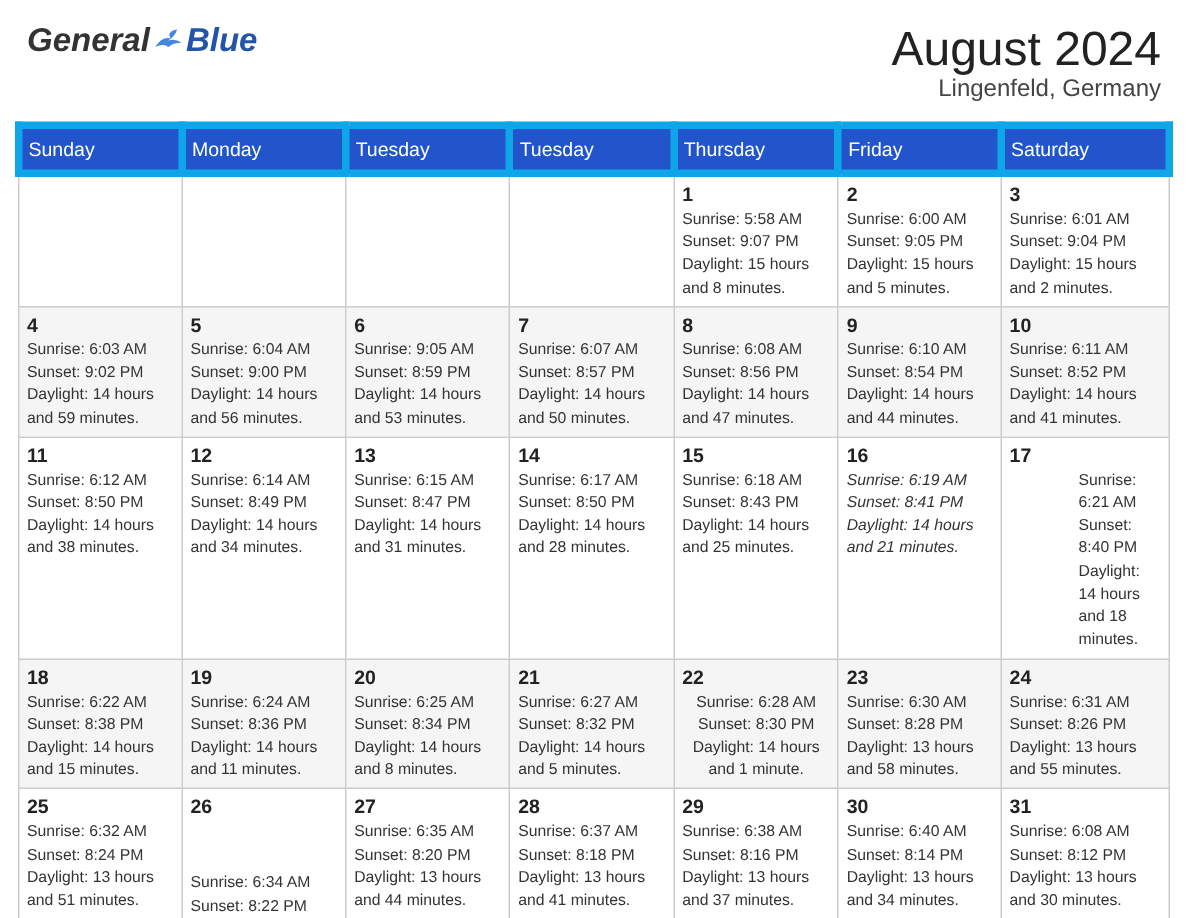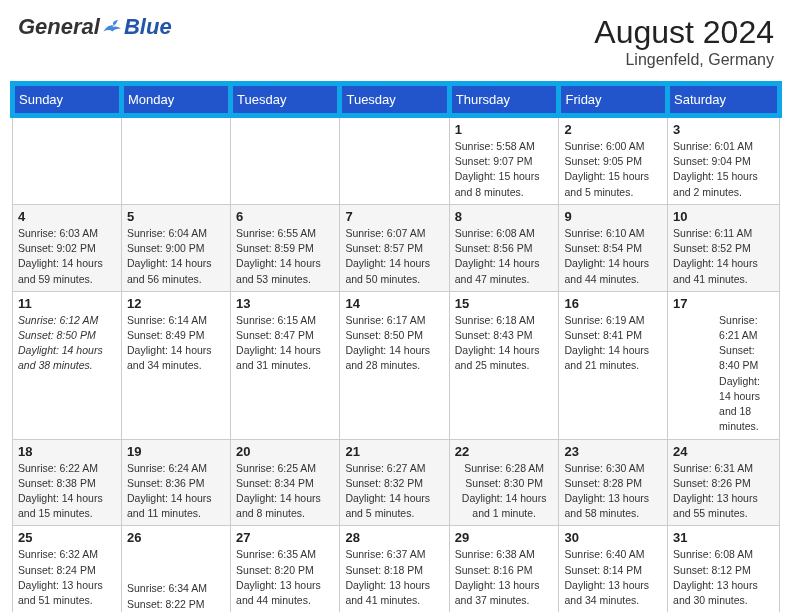--- a/index.html
+++ b/index.html
@@ -160,21 +160,21 @@
         </td>
         <td>
           <div class="day-number">5</div>
           <div class="day-info" style="white-space: pre-line;">Sunrise: 6:04 AM
 Sunset: 9:00 PM
 Daylight: 14 hours
 and 56 minutes.</div>
         </td>
         <td>
           <div class="day-number">6</div>
-          <div class="day-info" style="white-space: pre-line;">Sunrise: 6:55 AM
+          <div class="day-info" style="white-space: pre-line;">Sunrise: 9:05 AM
 Sunset: 8:59 PM
 Daylight: 14 hours
 and 53 minutes.</div>
         </td>
         <td>
           <div class="day-number">7</div>
           <div class="day-info" style="white-space: pre-line;">Sunrise: 6:07 AM
 Sunset: 8:57 PM
 Daylight: 14 hours
 and 50 minutes.</div>
@@ -197,21 +197,21 @@
           <div class="day-number">10</div>
           <div class="day-info" style="white-space: pre-line;">Sunrise: 6:11 AM
 Sunset: 8:52 PM
 Daylight: 14 hours
 and 41 minutes.</div>
         </td>
       </tr>
       <tr>
         <td>
           <div class="day-number">11</div>
-          <div class="day-info" style="white-space: pre-line; font-style: italic;">Sunrise: 6:12 AM
+          <div class="day-info" style="white-space: pre-line;">Sunrise: 6:12 AM
 Sunset: 8:50 PM
 Daylight: 14 hours
 and 38 minutes.</div>
         </td>
         <td>
           <div class="day-number">12</div>
           <div class="day-info" style="white-space: pre-line;">Sunrise: 6:14 AM
 Sunset: 8:49 PM
 Daylight: 14 hours
 and 34 minutes.</div>
@@ -232,21 +232,21 @@
         </td>
         <td>
           <div class="day-number">15</div>
           <div class="day-info" style="white-space: pre-line;">Sunrise: 6:18 AM
 Sunset: 8:43 PM
 Daylight: 14 hours
 and 25 minutes.</div>
         </td>
         <td>
           <div class="day-number">16</div>
-          <div class="day-info" style="white-space: pre-line;">Sunrise: 6:19 AM
+          <div class="day-info" style="white-space: pre-line; font-style: italic;">Sunrise: 6:19 AM
 Sunset: 8:41 PM
 Daylight: 14 hours
 and 21 minutes.</div>
         </td>
         <td>
           <div class="day-number">17</div>
           <div class="day-info" style="white-space: pre-line; margin-left: 46px;">Sunrise: 6:21 AM
 Sunset: 8:40 PM
 Daylight: 14 hours
 and 18 minutes.</div>

